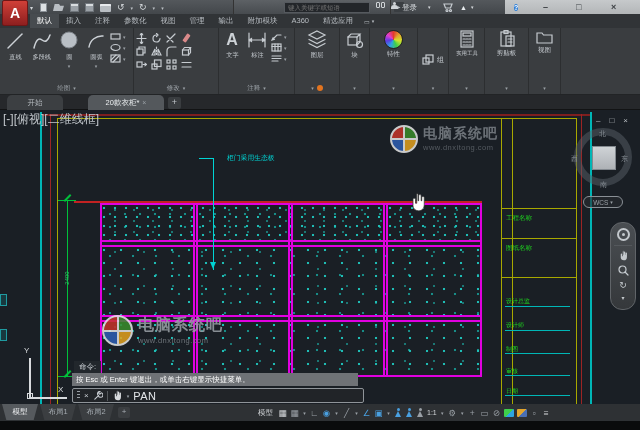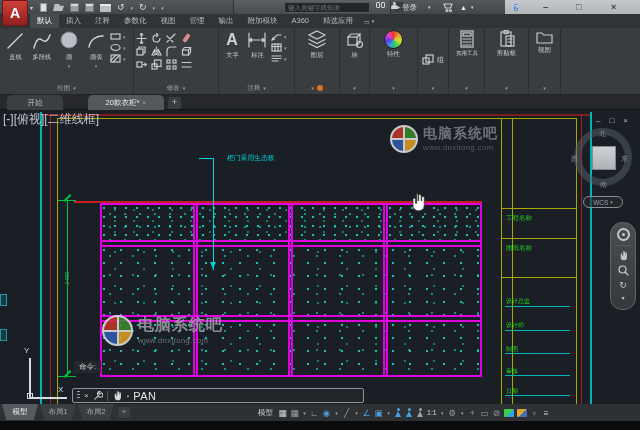--- a/index.html
+++ b/index.html
@@ -557,20 +557,21 @@
       <span class="dd" style="color:#c3c8cc;font-size:6px">▾</span>
     </div>
 
     <svg class="abs" style="left:408px;top:82px;z-index:50" width="20" height="20" viewBox="0 0 16 16">
       <path d="M7 1c.6 0 1 .5 1 1v5h.5V3c0-.6.4-1 1-1s1 .4 1 1v4h.5V4.5c0-.6.4-1 1-1s1 .4 1 1V10c0 3-1.5 5-4.5 5S4 13 4 11V6c0-.6.4-1 1-1s1 .4 1 1v3h1V2c0-.6.4-1 1-1z" fill="#ffffff" stroke="#333" stroke-width=".6"></path>
     </svg>
   </div>
 
   <div class="cmdwin">
     <div class="cmd1">命令:</div>
+    <div class="cmd2">按 Esc 或 Enter 键退出，或单击右键显示快捷菜单。</div>
     <div class="cmdbar">
       <span class="grip"></span>
       <span class="cmdx">×</span>
       <svg width="10" height="10" viewBox="0 0 11 11" class="ic">
           <path d="M2 9l4-4M6 5a2.5 2.5 0 1 0 3-3L7.5 3.5 6 2l1.5-1.5A2.5 2.5 0 0 0 6 5z" fill="#9aa0a6"></path>
         </svg>
       <span class="cmdsep"></span>
       <svg width="11" height="11" viewBox="0 0 16 16">
           <path d="M7 1c.6 0 1 .5 1 1v5h.5V3c0-.6.4-1 1-1s1 .4 1 1v4h.5V4.5c0-.6.4-1 1-1s1 .4 1 1V10c0 3-1.5 5-4.5 5S4 13 4 11V6c0-.6.4-1 1-1s1 .4 1 1v3h1V2c0-.6.4-1 1-1z" fill="#d8dbde"></path>
         </svg>

